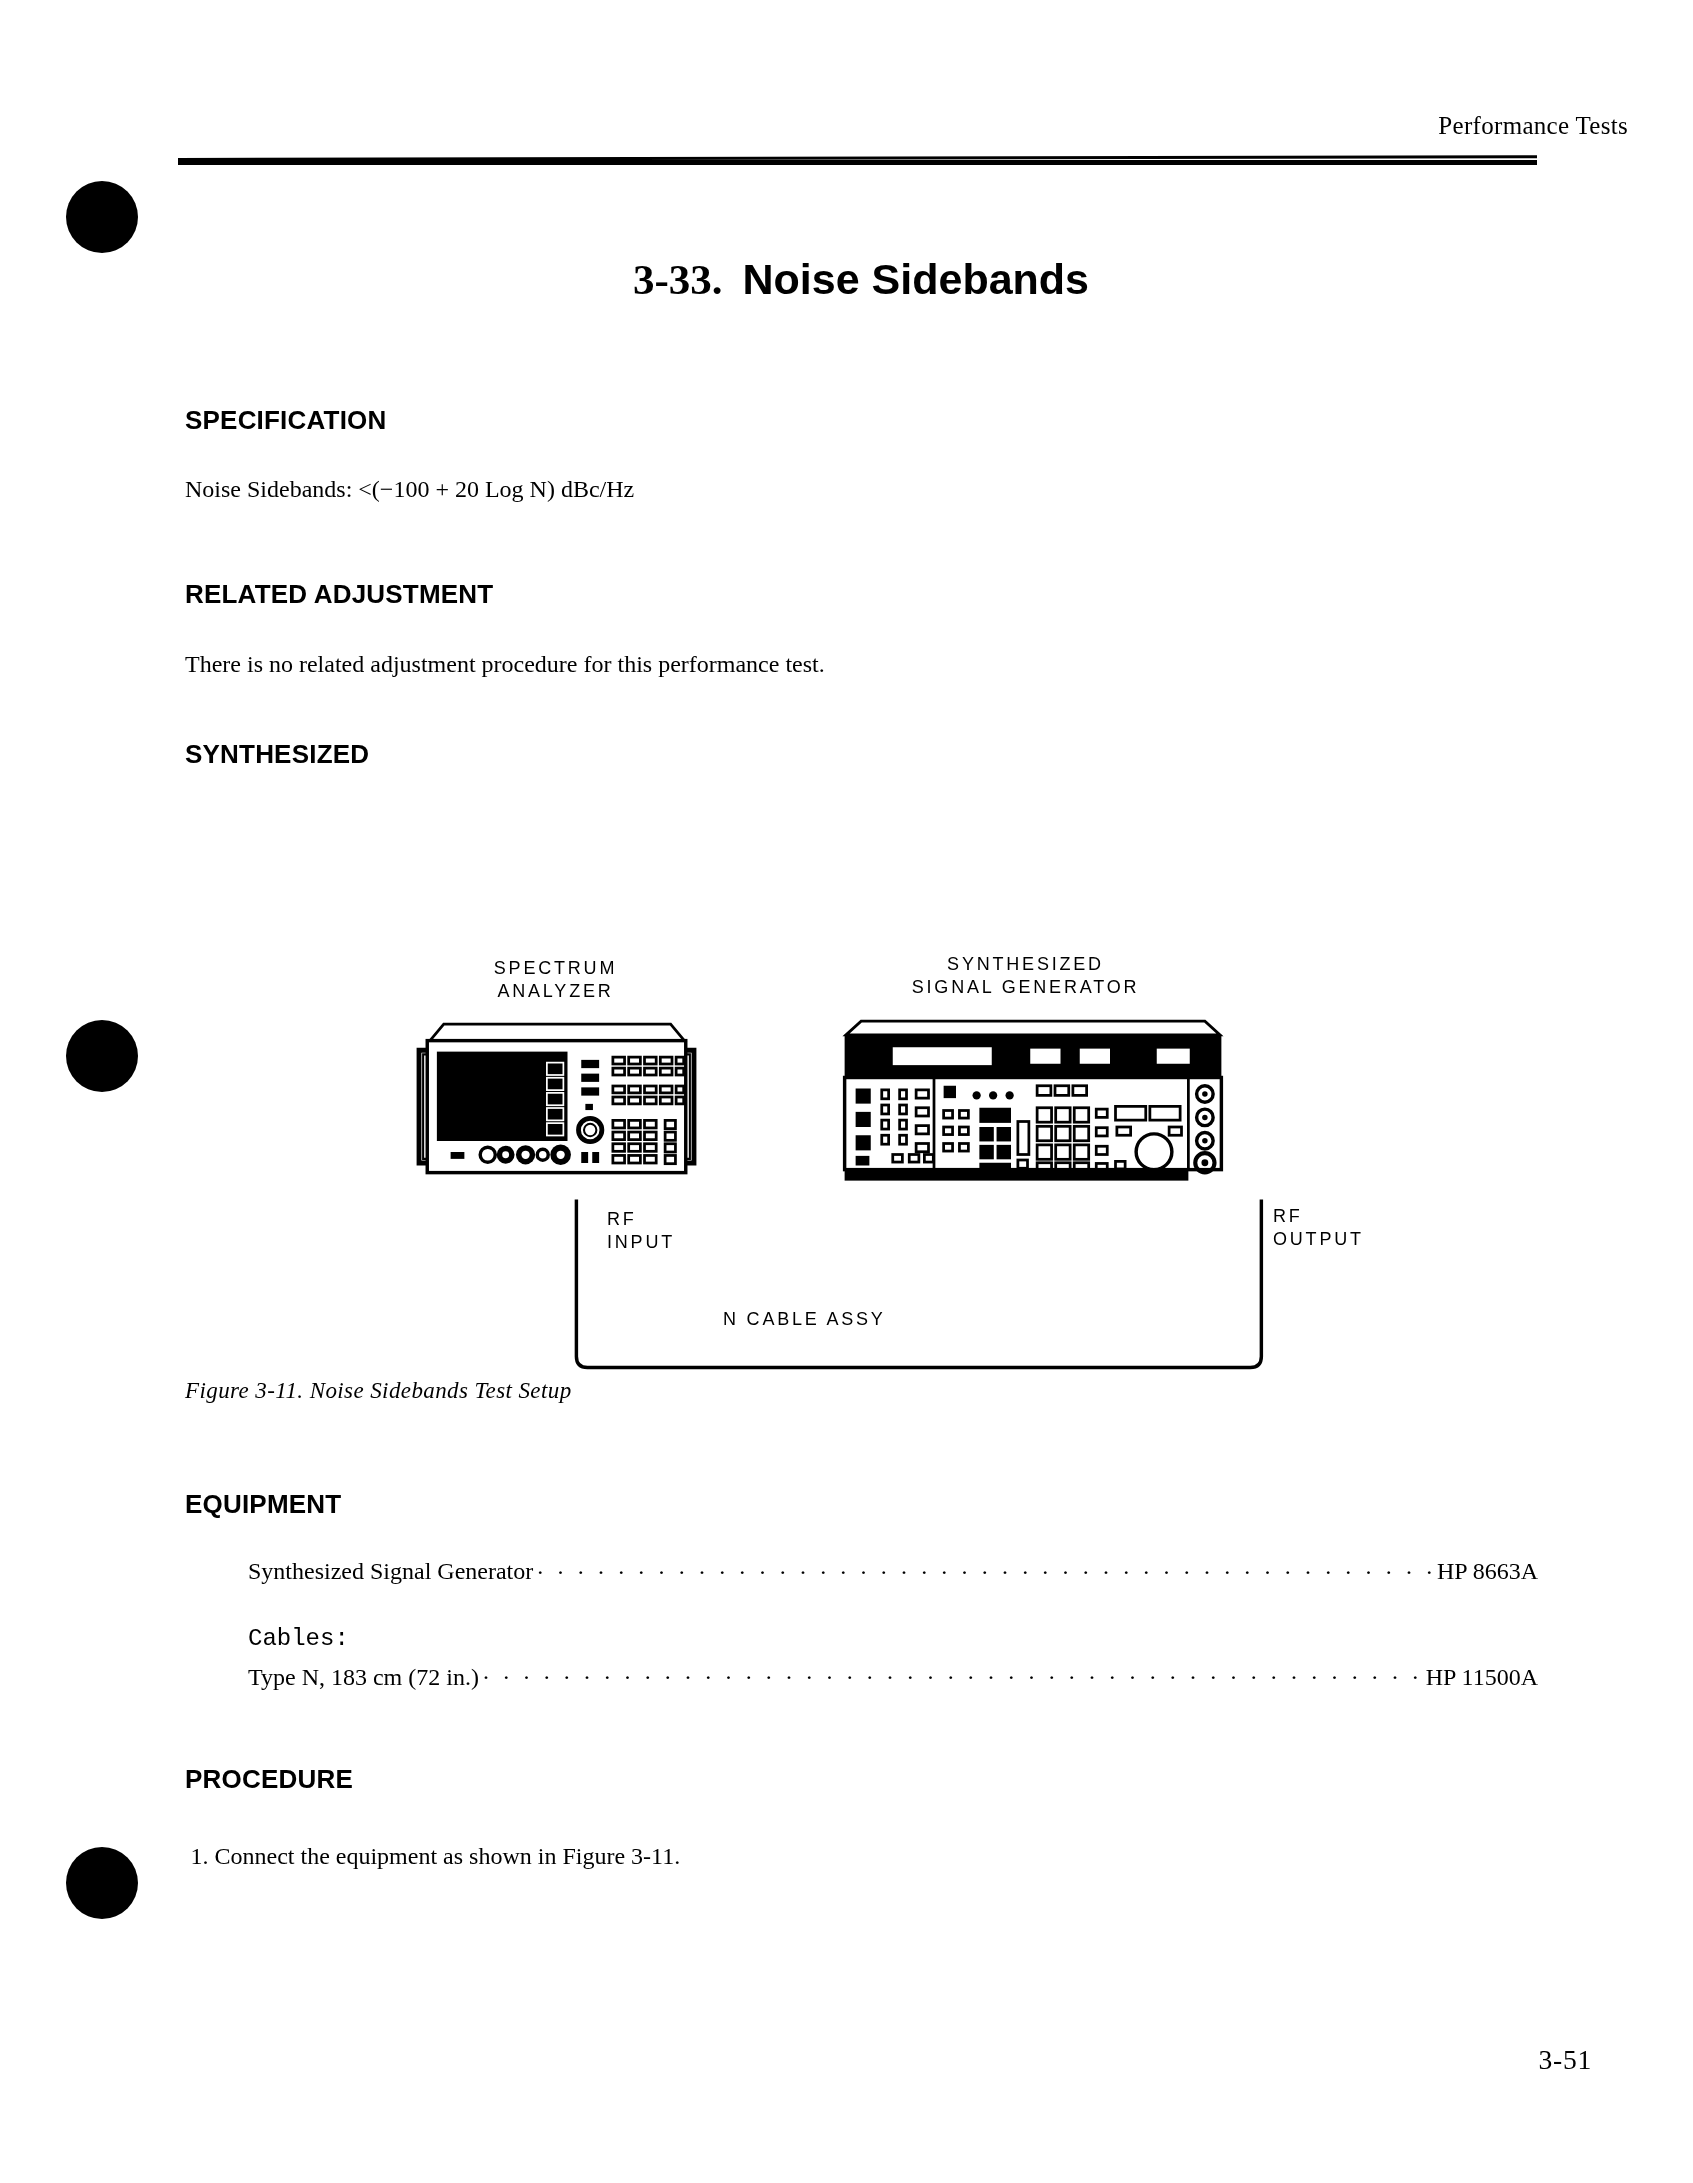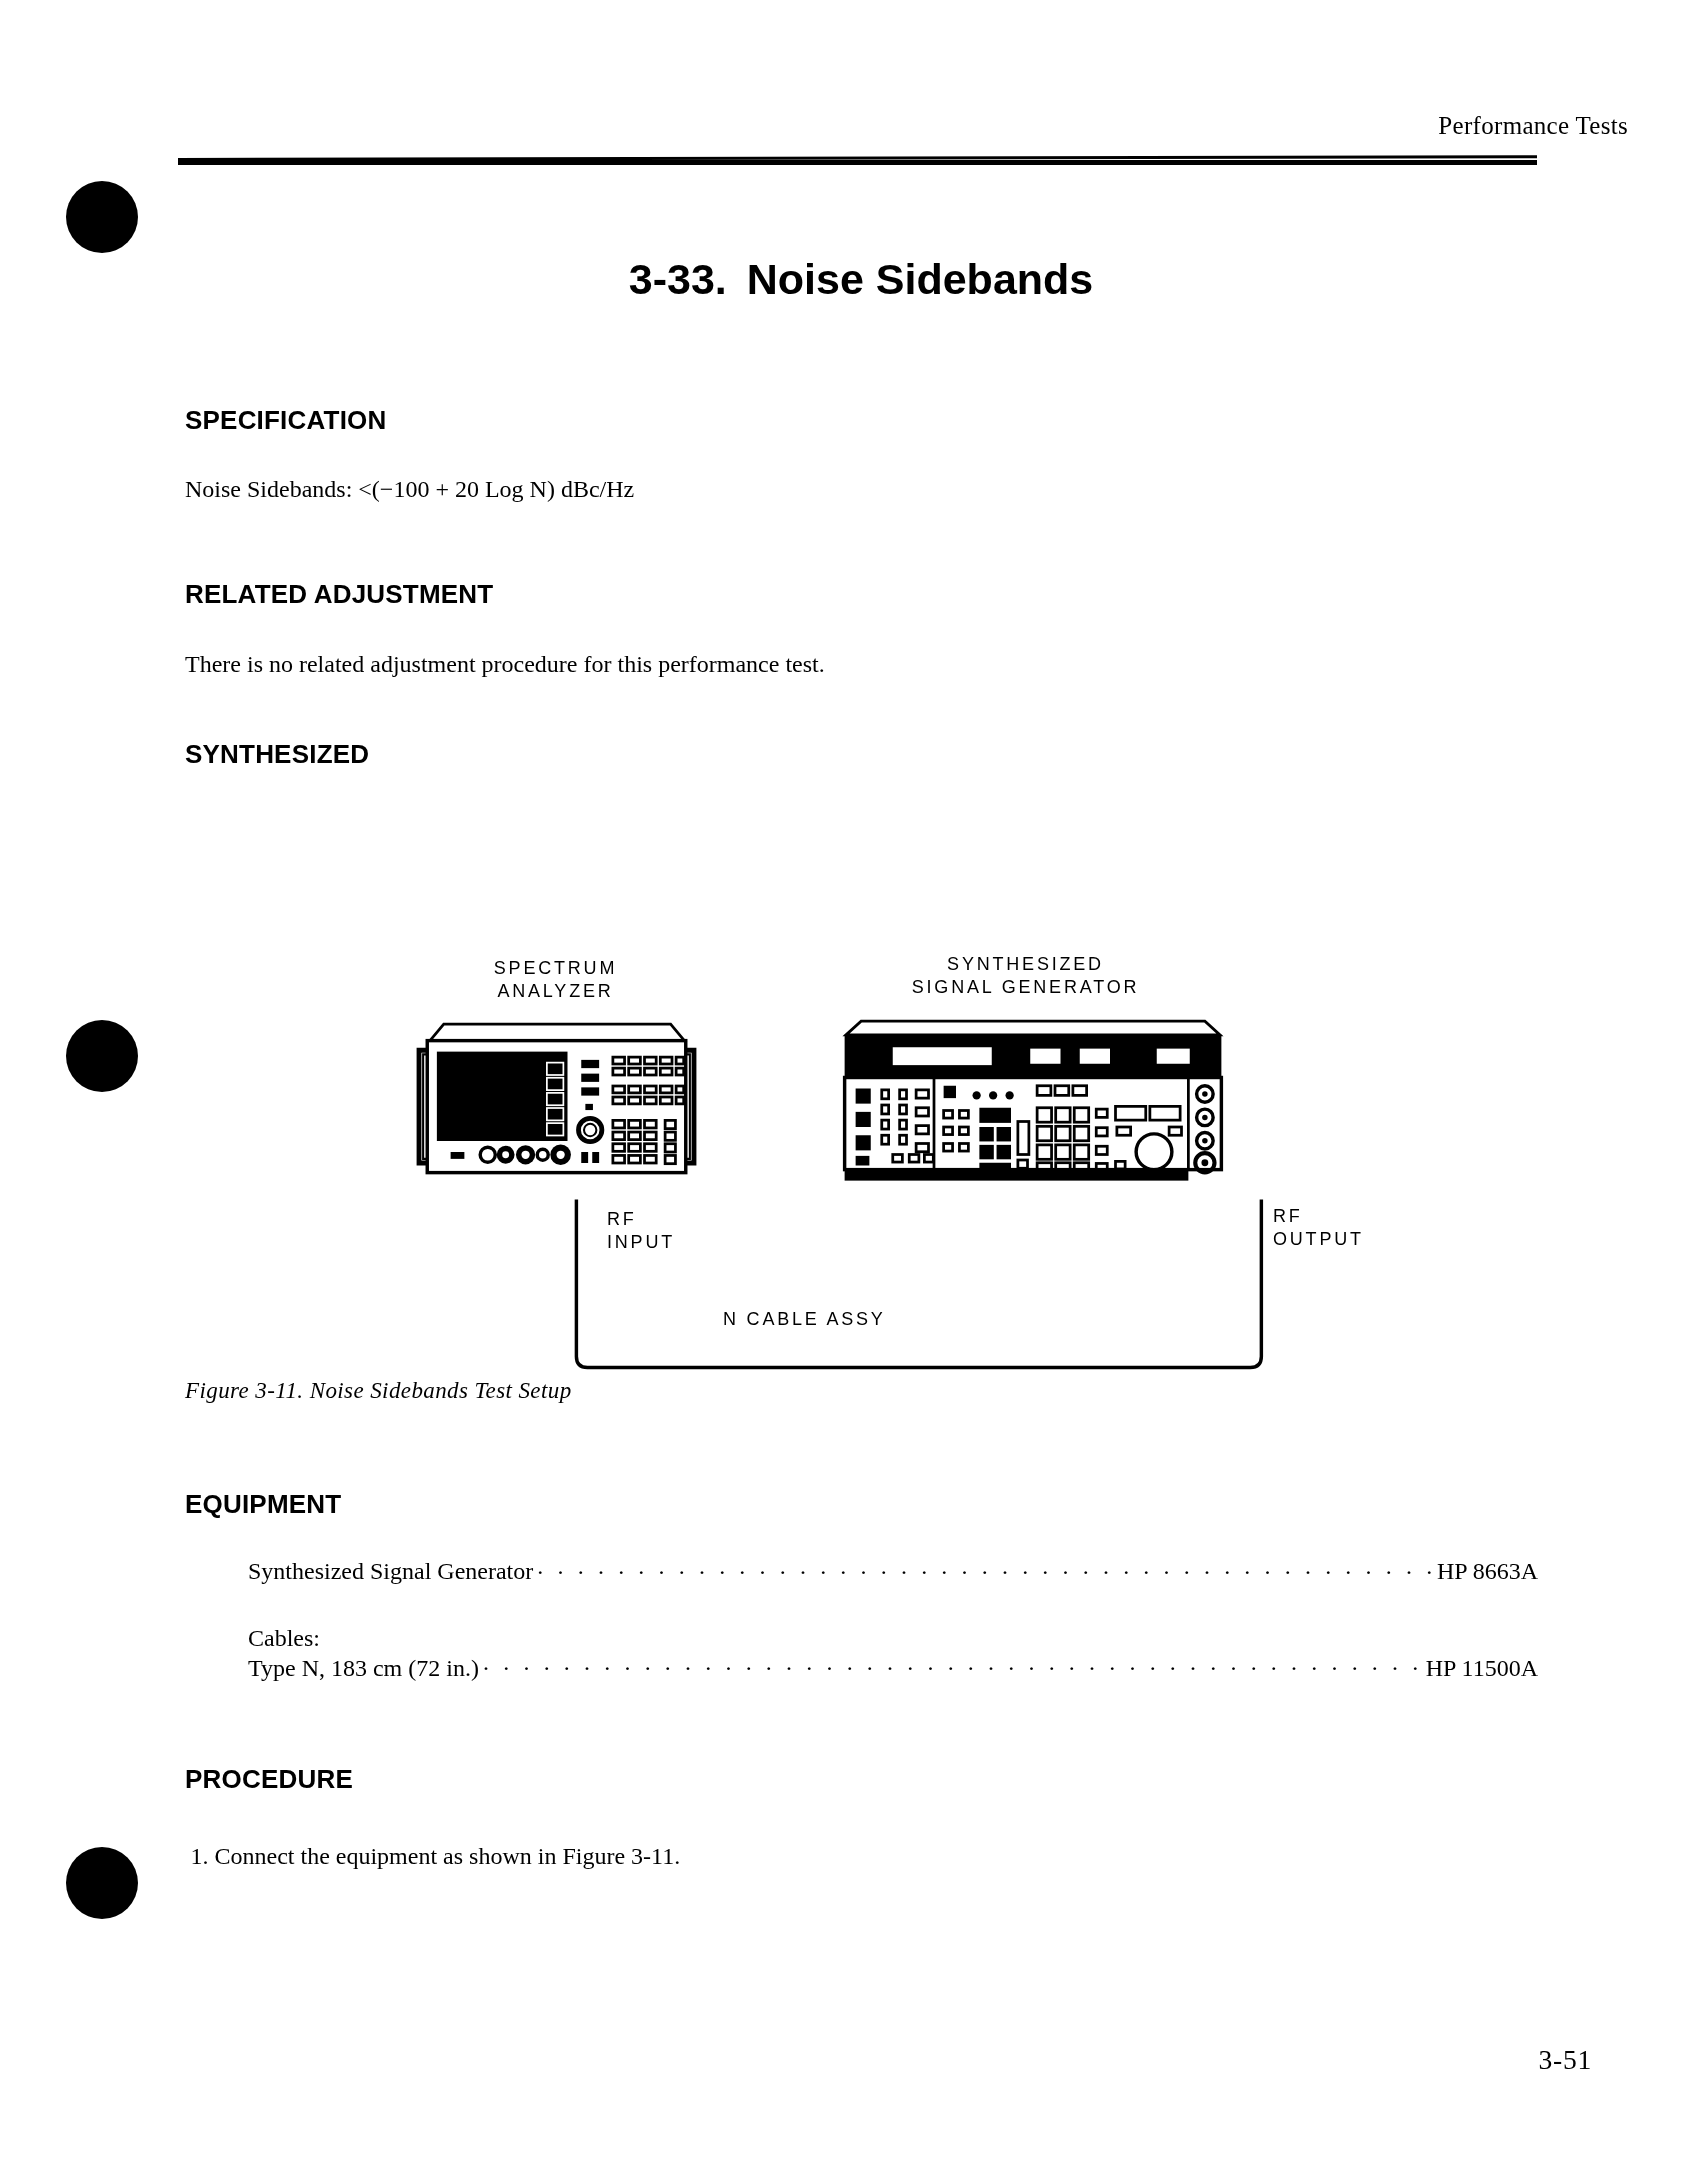--- a/index.html
+++ b/index.html
@@ -72,21 +72,21 @@
   }
 
   .doc-title {
     text-align: center;
     font-family: "Liberation Sans", sans-serif;
     font-weight: bold;
     font-size: 43px;
     margin-top: 255px;
     letter-spacing: 0px;
   }
-  .doc-title .num { margin-right: 20px; }
+  .doc-title .num { margin-right: 20px; font-family: Liberation Serif, serif; }
 
   h2.section-head {
     font-family: "Liberation Sans", sans-serif;
     font-weight: bold;
     font-size: 26px;
     letter-spacing: 0.2px;
     margin: 0;
   }
   p.body-text {
     font-family: "Liberation Serif", serif;
@@ -135,21 +135,21 @@
     position: absolute;
     left: 0;
     bottom: 1.4px;
     letter-spacing: 4.1px;
     font-size: 24px;
     line-height: 1;
     white-space: nowrap;
   }
   .equip-row .model { flex: 0 0 auto; }
   .equip-gap { height: 40px; }
-  .cables-label { margin-bottom: 0; }
+  .cables-label { margin-bottom: 9px; font-family: Liberation Mono, monospace; }
 
   
   .figure {
     position: absolute;
     top: 943px;
     left: 0;
     width: 1352px;
     height: 455px;
   }
   .fig-label {

